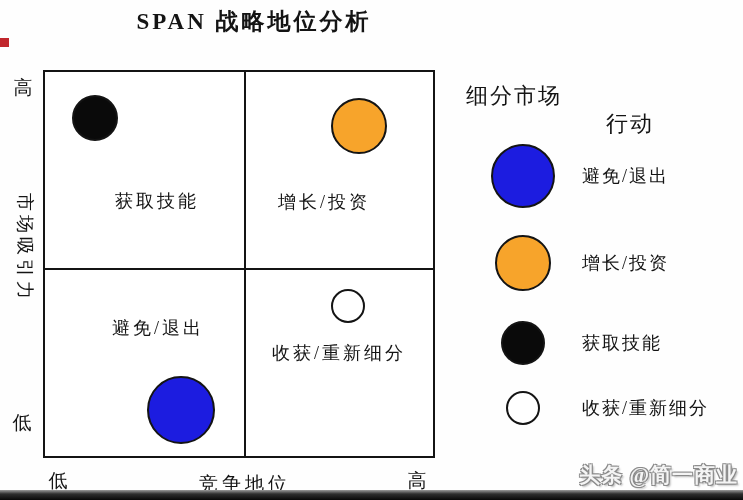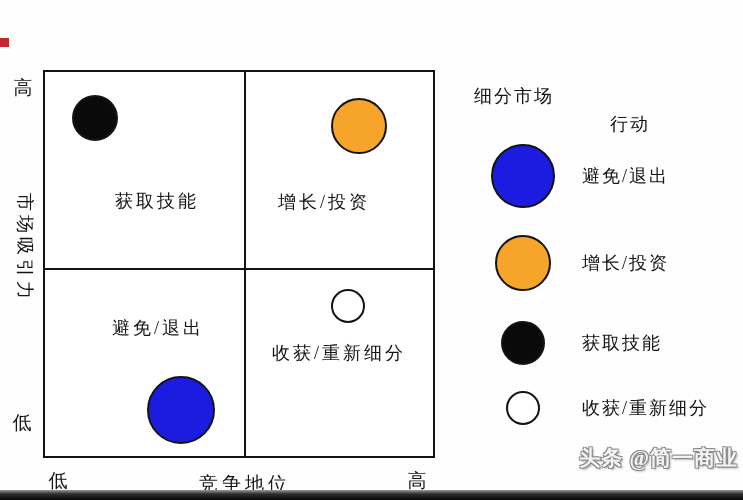--- a/index.html
+++ b/index.html
@@ -40,51 +40,52 @@
   .x-high  { left:417px; top:481px; }
   .x-title { left:245px; top:484px; letter-spacing:4px; }
   .y-title {
     position:absolute; left:25px; top:248px;
     transform:translate(-50%,-50%) rotate(90deg);
     font-size:18px; letter-spacing:4px; white-space:nowrap;
   }
 
   .legend-header {
     position:absolute; transform:translate(-50%,-50%);
-    font-size:18px; letter-spacing:2px; white-space:nowrap;
+    font-size:22px; letter-spacing:2px; white-space:nowrap;
   }
   .lh-segment { left:514px; top:96px; }
   .lh-action  { left:630px; top:96px;margin-top:28px; }
 
   .legend-row { position:absolute; left:488px; display:flex; align-items:center; transform:translateY(-50%); }
   .swatch-cell { width:70px; display:flex; justify-content:center; align-items:center; flex:none; }
   .legend-swatch { border-radius:50%; border:2px solid #141414; flex:none; }
   .legend-label { margin-left:24px; font-size:18px; letter-spacing:2px; white-space:nowrap; }
 
   .watermark {
-    position:absolute; right:5px; top:444px;
+    position:absolute; right:5px; top:461px;
     font-size:21px; font-weight:bold; letter-spacing:1px; white-space:nowrap;
     color:#f4f4f4;
     text-shadow:-1px -1px 0 #8a8a8a, 1px -1px 0 #8a8a8a, -1px 1px 0 #8a8a8a,
                  1px 1px 0 #8a8a8a, 2px 2px 2px #b5b5b5;
   }
 
   .bottom-bar {
     position:absolute; left:0; bottom:0; width:100%; height:10px;
     background:linear-gradient(180deg,#9a9a9a,#2e2e2e 40%,#080808);
   }
   .red-dot { position:absolute; left:0; top:38px; width:9px; height:9px; background:#c1272d; }
 </style>
 </head>
 <body>
 
 <div class="stage">
 
   <div class="red-dot"></div>
 
+  <div class="title">SPAN 战略地位分析</div>
 
   <div class="matrix">
     <div class="divider-v"></div>
     <div class="divider-h"></div>
     <span class="qlabel q-tl">获取技能</span>
     <span class="qlabel q-tr">增长/投资</span>
     <span class="qlabel q-bl">避免/退出</span>
     <span class="qlabel q-br">收获/重新细分</span>
   <div class="bubble" style="height: 46px; width: 46px; left: 27.44px; top: 23.08px; background: rgb(10, 10, 10);"></div>
       <div class="bubble" style="height: 56px; width: 56px; left: 286.28px; top: 25.76px; background: rgb(247, 164, 43);"></div>

